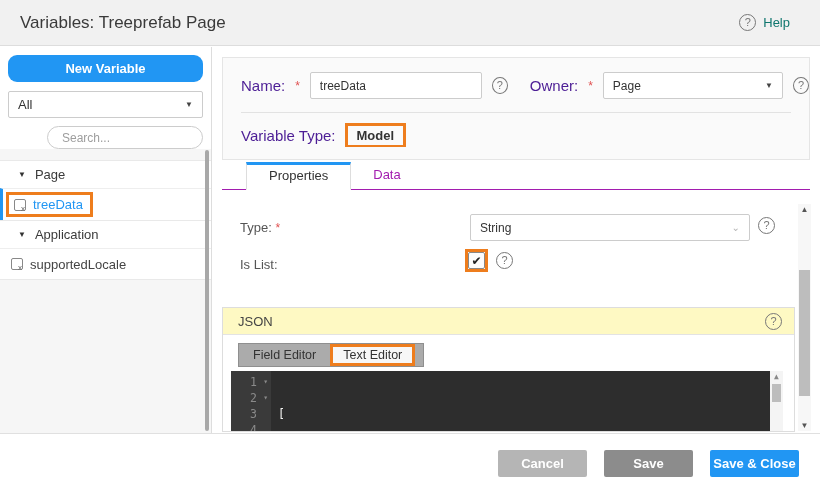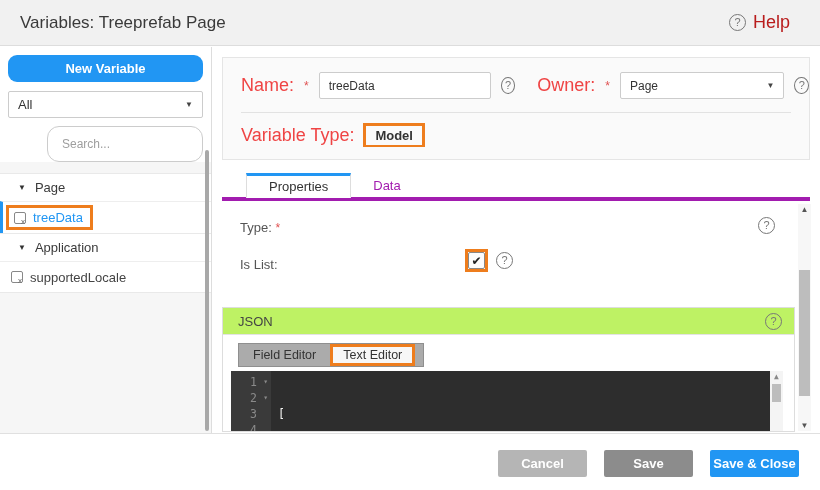--- a/index.html
+++ b/index.html
@@ -3,71 +3,71 @@
 <meta charset="utf-8">
 <style>
   * { margin:0; padding:0; box-sizing:border-box; }
   html,body { width:820px; height:490px; font-family:"Liberation Sans", sans-serif; background:#fff; overflow:hidden; position:relative; }
 
   
   .app-header { position:absolute; top:0; left:0; right:0; height:46px; background:#f1f1f1; border-bottom:1px solid #ddd; display:flex; align-items:center; justify-content:space-between; padding:0 30px 0 20px; }
   .app-title { font-size:17px; color:#3a3a3a; }
   .help-wrap { display:flex; align-items:center; gap:7px; cursor:pointer; }
   .qcircle { width:17px; height:17px; border:1.5px solid #777; border-radius:50%; color:#777; font-size:11px; line-height:14px; text-align:center; display:inline-block; }
-  .help-label { font-size:18px; color:#b91c1c; }
+  .help-label { font-size:13px; color:#0f766e; }
 
   
   .sidebar { position:absolute; left:0; top:47px; width:212px; height:386px; background:#f6f6f6; border-right:1px solid #ddd; }
   .sidebar-top { background:#fff; padding:8px 8px 0 8px; }
   .btn-new-variable { display:block; width:100%; height:27px; background:#2196f3; color:#fff; font-size:13px; font-weight:bold; border:none; border-radius:9px; cursor:pointer; font-family:inherit; }
   .filter-select { margin-top:9px; height:27px; border:1px solid #ccc; border-radius:2px; background:#fff; display:flex; align-items:center; justify-content:space-between; padding:0 9px; font-size:13px; color:#333; cursor:pointer; }
   .caret { font-size:8px; color:#444; }
-  .search-box { margin-top:8px; height:36px; border:1px solid #ccc; border-radius:12px; background:#fff; display:flex; align-items:center; padding:0 8px; gap:6px;margin-left:39px; }
+  .search-box { margin-top:8px; height:23px; border:1px solid #ccc; border-radius:12px; background:#fff; display:flex; align-items:center; padding:0 8px; gap:6px;margin-left:39px; }
   .search-box input { border:none; outline:none; flex:1; font-size:12px; color:#333; font-family:inherit; background:transparent; }
   .search-box input::placeholder { color:#9e9e9e; }
   .tree { margin-top:11px; background:#fff; }
   .tree-group { height:28px; display:flex; align-items:center; gap:9px; padding-left:18px; border-top:1px solid #e9e9e9; font-size:13px; color:#3a3a3a; background:#fff; cursor:pointer; }
   .tree-group .caret { font-size:8px; color:#333; }
   .tree-item { height:32px; display:flex; align-items:center; padding-left:6px; background:#fff; border-top:1px solid #eee; font-size:13px; color:#444; cursor:pointer; position:relative; }
   .tree-item.selected { border-left:3px solid #2196f3; padding-left:3px; }
   .tree-item.selected .item-label { color:#2196f3; }
   .tree-item.last { border-bottom:1px solid #e9e9e9; }
   .ann-box { border:3px solid #ee7d1d; }
   .item-inner { display:inline-flex; align-items:center; gap:7px; padding:2px 7px 2px 5px; }
   .var-icon { width:12px; height:12px; border:1px solid #888; border-radius:2px; position:relative; display:inline-block; background:#fff; }
   .var-icon .vx { position:absolute; right:0px; bottom:-3px; font-size:8px; color:#666; }
   .side-scroll { position:absolute; right:2px; top:103px; bottom:2px; width:4px; background:#a8a8a8; border-radius:2px; }
 
   
   .main { position:absolute; left:213px; top:46px; right:0; bottom:57px; background:#fff; }
   .form-panel { position:absolute; left:9px; top:11px; width:588px; height:103px; background:#fafafa; border:1px solid #e5e5e5; }
   .form-row1 { display:flex; align-items:center; gap:10px; padding:14px 0 0 18px; }
-  .fld-label { font-size:18px; color:#ef4444; white-space:nowrap; }
+  .fld-label { font-size:15px; color:#4c1d95; white-space:nowrap; }
   .req { color:#e05252; font-size:12px; }
   .txt-input { width:172px; height:27px; border:1px solid #ccc; border-radius:2px; font-size:12px; color:#333; padding:0 9px; font-family:inherit; background:#fff; }
   .sel { height:27px; border:1px solid #ccc; border-radius:2px; background:#fff; display:flex; align-items:center; justify-content:space-between; padding:0 9px; font-size:12px; color:#333; cursor:pointer; }
   .owner-sel { width:192px; }
   .form-divider { border-top:1px solid #e2e2e2; margin:13px 18px 0 18px; }
   .form-row2 { display:flex; align-items:center; gap:9px; padding:10px 0 0 18px; }
   .vt-value { font-size:13px; font-weight:600; color:#333; padding:2px 9px; background:#fafafa; }
 
-  .tabs { position:absolute; left:9px; top:127px; right:10px; height:28px; border-bottom:4px solid #a21caf; display:flex;padding-left:24px; }
+  .tabs { position:absolute; left:9px; top:116px; right:10px; height:28px; border-bottom:1px solid #a21caf; display:flex;padding-left:24px; }
   .tab { padding:0 22px; font-size:13px; color:#a21caf; line-height:25px; cursor:pointer; }
   .tab.active { background:#fff; border:1px solid #ddd; border-top:3px solid #2196f3; border-bottom:1px solid #fff; color:#333; margin-bottom:-1px; line-height:22px; }
 
   .prop-label { position:absolute; font-size:13px; color:#555; }
   .type-sel { position:absolute; left:257px; top:168px; width:280px; height:27px; }
   .chev { color:#b5b5b5; font-size:10px; }
   .help-type { position:absolute; left:545px; top:171px; }
   .islist-wrap { position:absolute; left:252px; top:203px; display:flex; align-items:center; gap:8px; }
   .checkbox { width:17px; height:17px; border:1px solid #888; border-radius:2px; background:#fdfdfd; display:flex; align-items:center; justify-content:center; font-size:12px; color:#222; cursor:pointer; }
   .cb-ann { display:inline-block; line-height:0; }
 
   .json-panel { position:absolute; left:9px; top:261px; width:573px; height:125px; border:1px solid #ddd; background:#fff; overflow:hidden; }
-  .json-header { height:27px; background:#bef264; border-bottom:1px solid #e3e3e3; display:flex; align-items:center; justify-content:space-between; padding:0 12px 0 15px; }
+  .json-header { height:27px; background:#fef9c3; border-bottom:1px solid #e3e3e3; display:flex; align-items:center; justify-content:space-between; padding:0 12px 0 15px; }
   .json-title { font-size:13px; color:#444; }
   .toggle-row { padding:8px 0 0 15px; }
   .seg-control { display:inline-flex; align-items:flex-start; background:#ababab; border:1px solid #8f8f8f; padding-right:8px; height:24px; }
   .seg { font-size:12.5px; color:#333; padding:4px 14px; cursor:pointer; white-space:nowrap; }
   .seg.active-seg { background:#f7f7f7; border:3px solid #ee7d1d; padding:1px 10px; }
 
   .editor { position:absolute; left:8px; right:11px; top:63px; bottom:0; background:#2d2d2d; display:flex; font-family:"DejaVu Sans Mono", monospace; font-size:11.5px; line-height:16px; overflow:hidden; }
   .gutter { width:40px; background:#3a3a3a; color:#8a8a8a; text-align:right; padding-top:3px; }
   .gutter .gline { padding-right:3px; display:flex; justify-content:flex-end; align-items:center; gap:2px; }
   .fold { font-size:8px; color:#8a8a8a; width:9px; }
@@ -167,20 +167,24 @@
   </div>
 
   <div class="tabs">
     <div class="tab active">Properties</div>
     <div class="tab">Data</div>
   </div>
 
   <span class="prop-label" style="left:27px; top:174px;">
     <span>Type:</span> <span class="req">*</span>
   </span>
+  <div class="sel type-sel">
+    <span>String</span>
+    <span class="chev">⌄</span>
+  </div>
   <span class="qcircle help-type">?</span>
 
   <span class="prop-label" style="left:27px; top:211px;">Is List:</span>
   <div class="islist-wrap">
     <span class="ann-box cb-ann">
       <span class="checkbox">
           <span>✔</span>
         </span>
     </span>
     <span class="qcircle">?</span>

